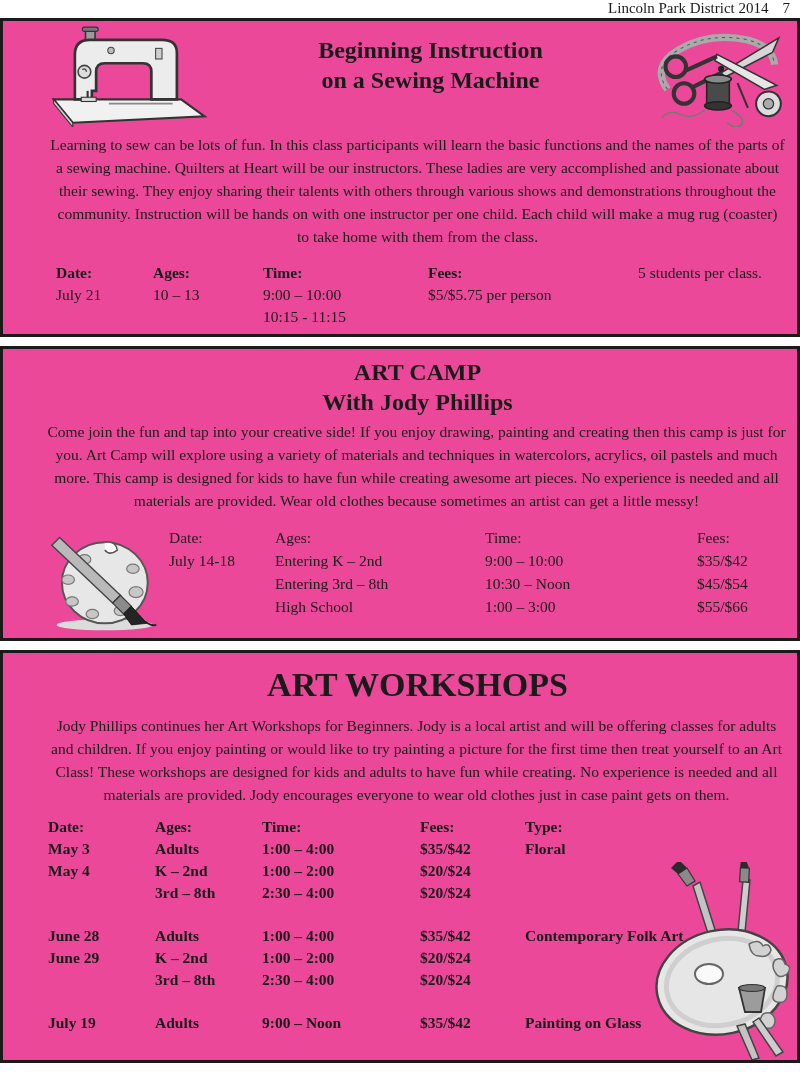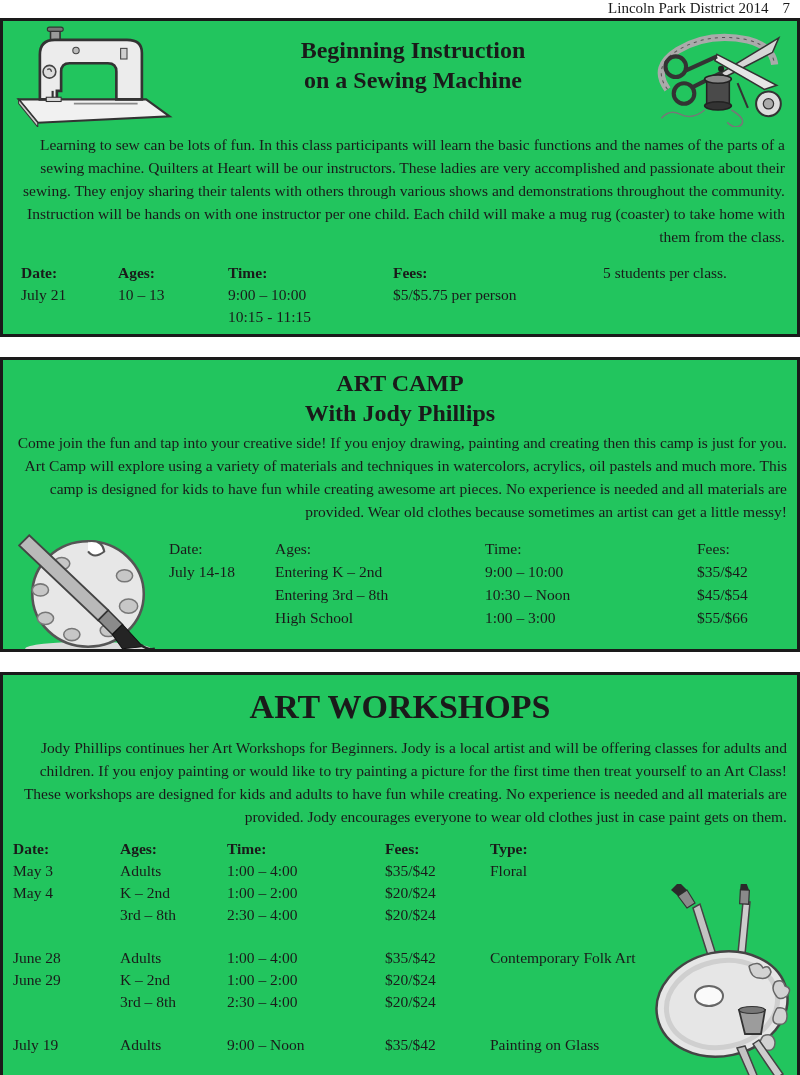--- a/index.html
+++ b/index.html
@@ -9,34 +9,34 @@
   }
   * { box-sizing:border-box; }
 
   .page-header {
     height:18px; text-align:right; font-weight:normal; font-size:15px;
     line-height:17px; padding-right:10px;
   }
   .page-header .pgnum { margin-left:14px; }
 
   .section {
-    border:3px solid #1a1a1a; margin-bottom:20px; overflow:hidden;
-    background:#22c55e; position:relative;
+    border:3px solid #1a1a1a; margin-bottom:9px; overflow:hidden;
+    background:#ec4899; position:relative;padding-left:35px;
   }
   #sec-sewing { height:319px; }
   #sec-artcamp { height:295px; }
   #sec-workshops { height:413px; }
 
   .section-title { font-weight:bold; text-align:center; line-height:1.27; }
   .title-24 { font-size:24px; }
   .title-26 { font-size:34px; margin-top:10px; }
 
   .para {
     font-size:15.5px; line-height:23px; padding:6px 12px 0 12px;
-    text-align:right;
+    text-align:center;
   }
 
   
   .sew-header { display:flex; align-items:flex-start; padding:4px 10px 0 6px; }
   .sew-header .section-title { flex:1; padding-top:10px; }
 
   
   .col-table { display:flex; font-size:15.5px; line-height:22px; }
   .col-table .hdr { font-weight:bold; }
   .sew-table { padding:14px 0 0 18px; }
@@ -47,21 +47,21 @@
   .camp-bottom { display:flex; align-items:flex-start; padding:4px 0 0 6px; }
   .camp-table { display:flex; font-size:15.5px; line-height:23px; margin-left:8px; padding-top:10px; }
   .ct-c1{width:106px;} .ct-c2{width:210px;} .ct-c3{width:212px;} .ct-c4{width:100px;}
 
   
   .ws-table {
     display:grid; grid-template-columns:107px 107px 158px 105px 1fr;
     font-size:15.5px; line-height:22px; padding-left:10px; margin-top:10px;
   }
   .ws-row { display:contents; }
-  .ws-cell { height:22px; white-space:nowrap; }
+  .ws-cell { height:22px; white-space:nowrap;font-weight:bold; }
   .ws-cell.hdr { font-weight:bold; }
   .ws-row.spacer .ws-cell { height:21px; }
 
   .ws-palette { position:absolute; right:2px; bottom:0; }
 
   svg { display:block; }
 </style>
 </head>
 <body>
 

